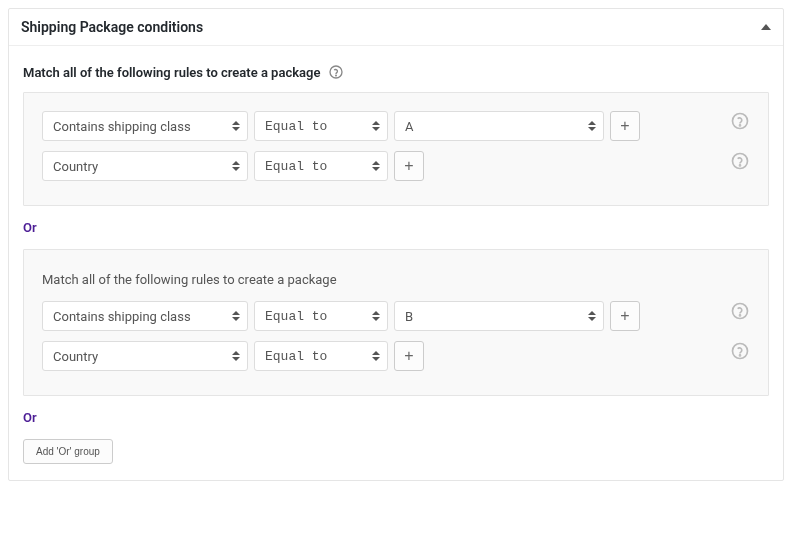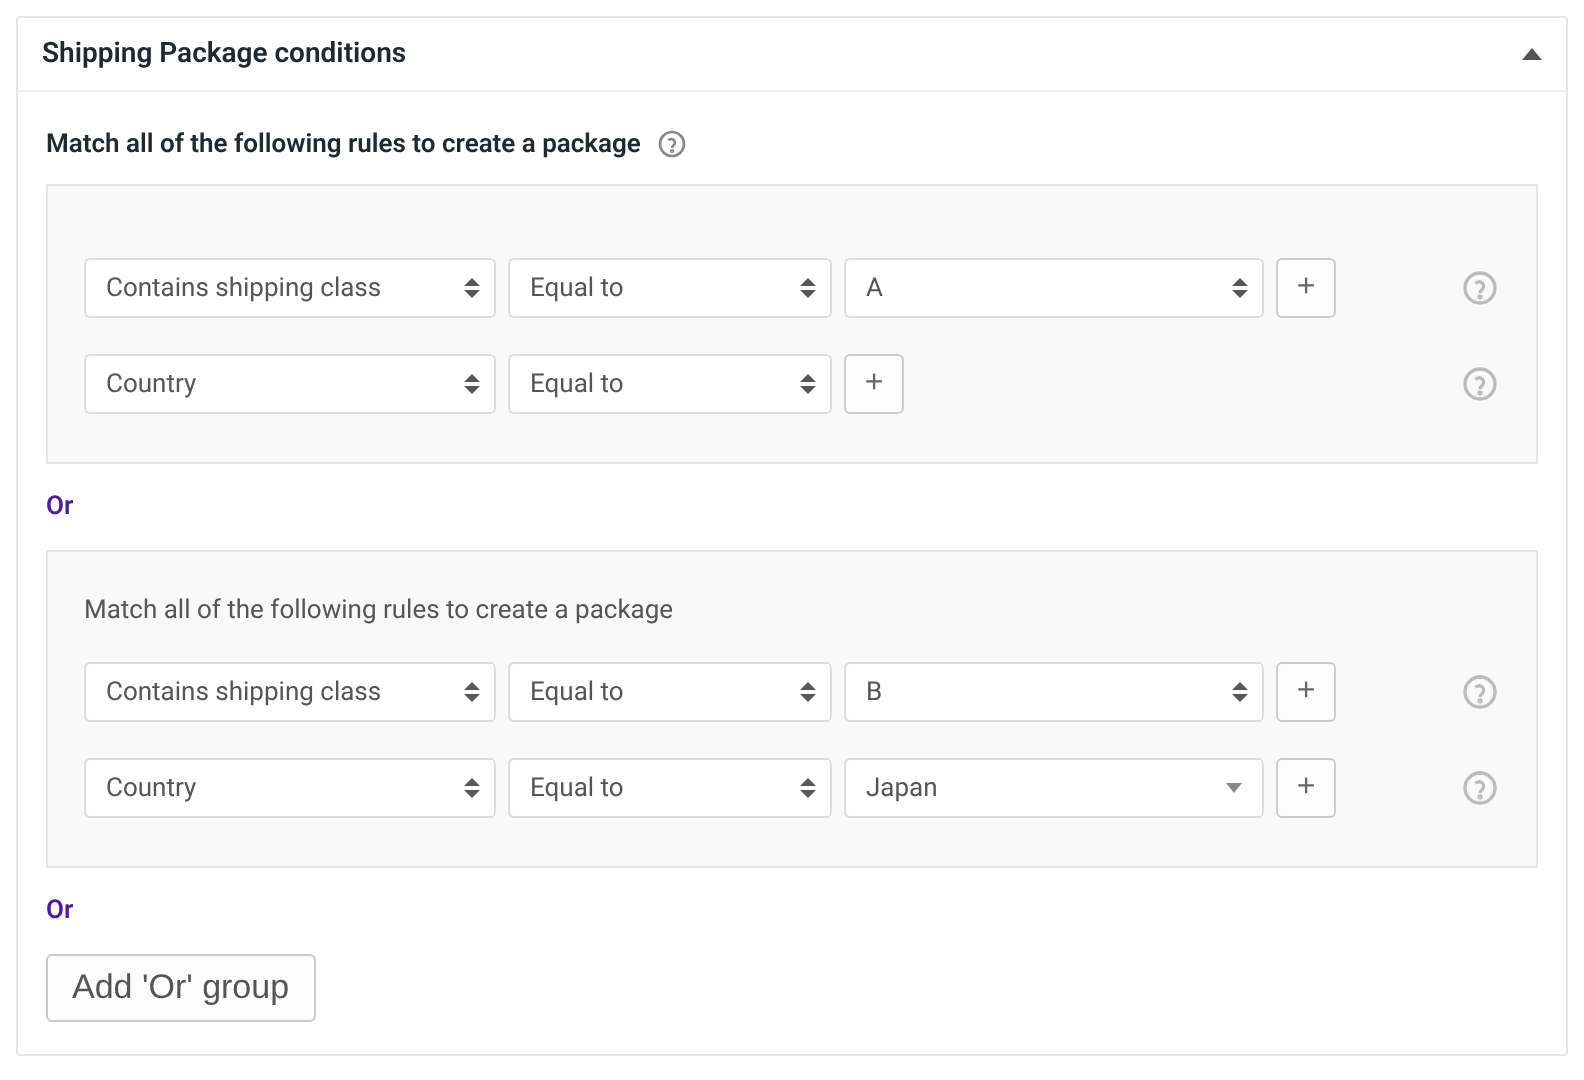--- a/index.html
+++ b/index.html
@@ -57,40 +57,39 @@
     border-radius: 1px;
     margin-bottom: 14px;
   }
   .group-inner-label {
     font-size: 13px;
     color: #555;
     margin: 4px 0 14px 0;
   }
   .condition-row {
     display: flex;
-    align-items: center;
+    align-items: flex-start;
     gap: 6px;
     margin-bottom: 10px;
-    margin-top: 18px;
   }
   .select {
     position: relative;
     display: inline-flex;
     align-items: center;
     background: #fff;
     border: 1px solid #ddd;
     border-radius: 3px;
     height: 30px;
     padding: 0 28px 0 10px;
     font-size: 13px;
     color: #555;
     cursor: pointer;
   }
   .select.w-field   { width: 206px; }
-  .select.w-op      { width: 162px; }
+  .select.w-op      { width: 134px; font-family: Liberation Mono, monospace; }
   .select.w-value   { width: 210px; }
   .select .double-caret {
     position: absolute;
     right: 7px;
     top: 50%;
     transform: translateY(-50%);
     display: flex;
     flex-direction: column;
     gap: 2px;
   }
@@ -138,21 +137,21 @@
   .or-label {
     font-weight: 600;
     color: #4c1d95;
     margin: 4px 0 14px 0;
   }
   .add-or-btn {
     border: 1px solid #ccc;
     background: #fcfcfc;
     border-radius: 3px;
     padding: 6px 12px;
-    font-size: 17px;
+    font-size: 10px;
     color: #555;
     cursor: pointer;
   }
 </style>
 </head>
 <body>
 
 <div class="panel">
   <div class="panel-header">
     <span class="panel-title">Shipping Package conditions</span>
@@ -270,24 +269,20 @@
               <span class="down"></span>
             </span>
         </div>
         <div class="select w-op">
           <span>Equal to</span>
           <span class="double-caret">
               <span class="up"></span>
               <span class="down"></span>
             </span>
         </div>
-        <div class="select w-value">
-          <span>Japan</span>
-          <span class="single-caret"></span>
-        </div>
         <button class="plus-btn">+</button>
         <span class="row-spacer"></span>
         <svg class="help-circle" viewBox="0 0 24 24" fill="none" stroke="currentColor" stroke-width="2">
           <circle cx="12" cy="12" r="9"></circle>
             <path d="M9.3 9.3a2.7 2.7 0 1 1 3.9 3.7c-.9.6-1.2 1-1.2 2"></path>
             <circle cx="12" cy="17.3" r="0.6" fill="currentColor"></circle>
         </svg>
       </div>
     </div>
 

